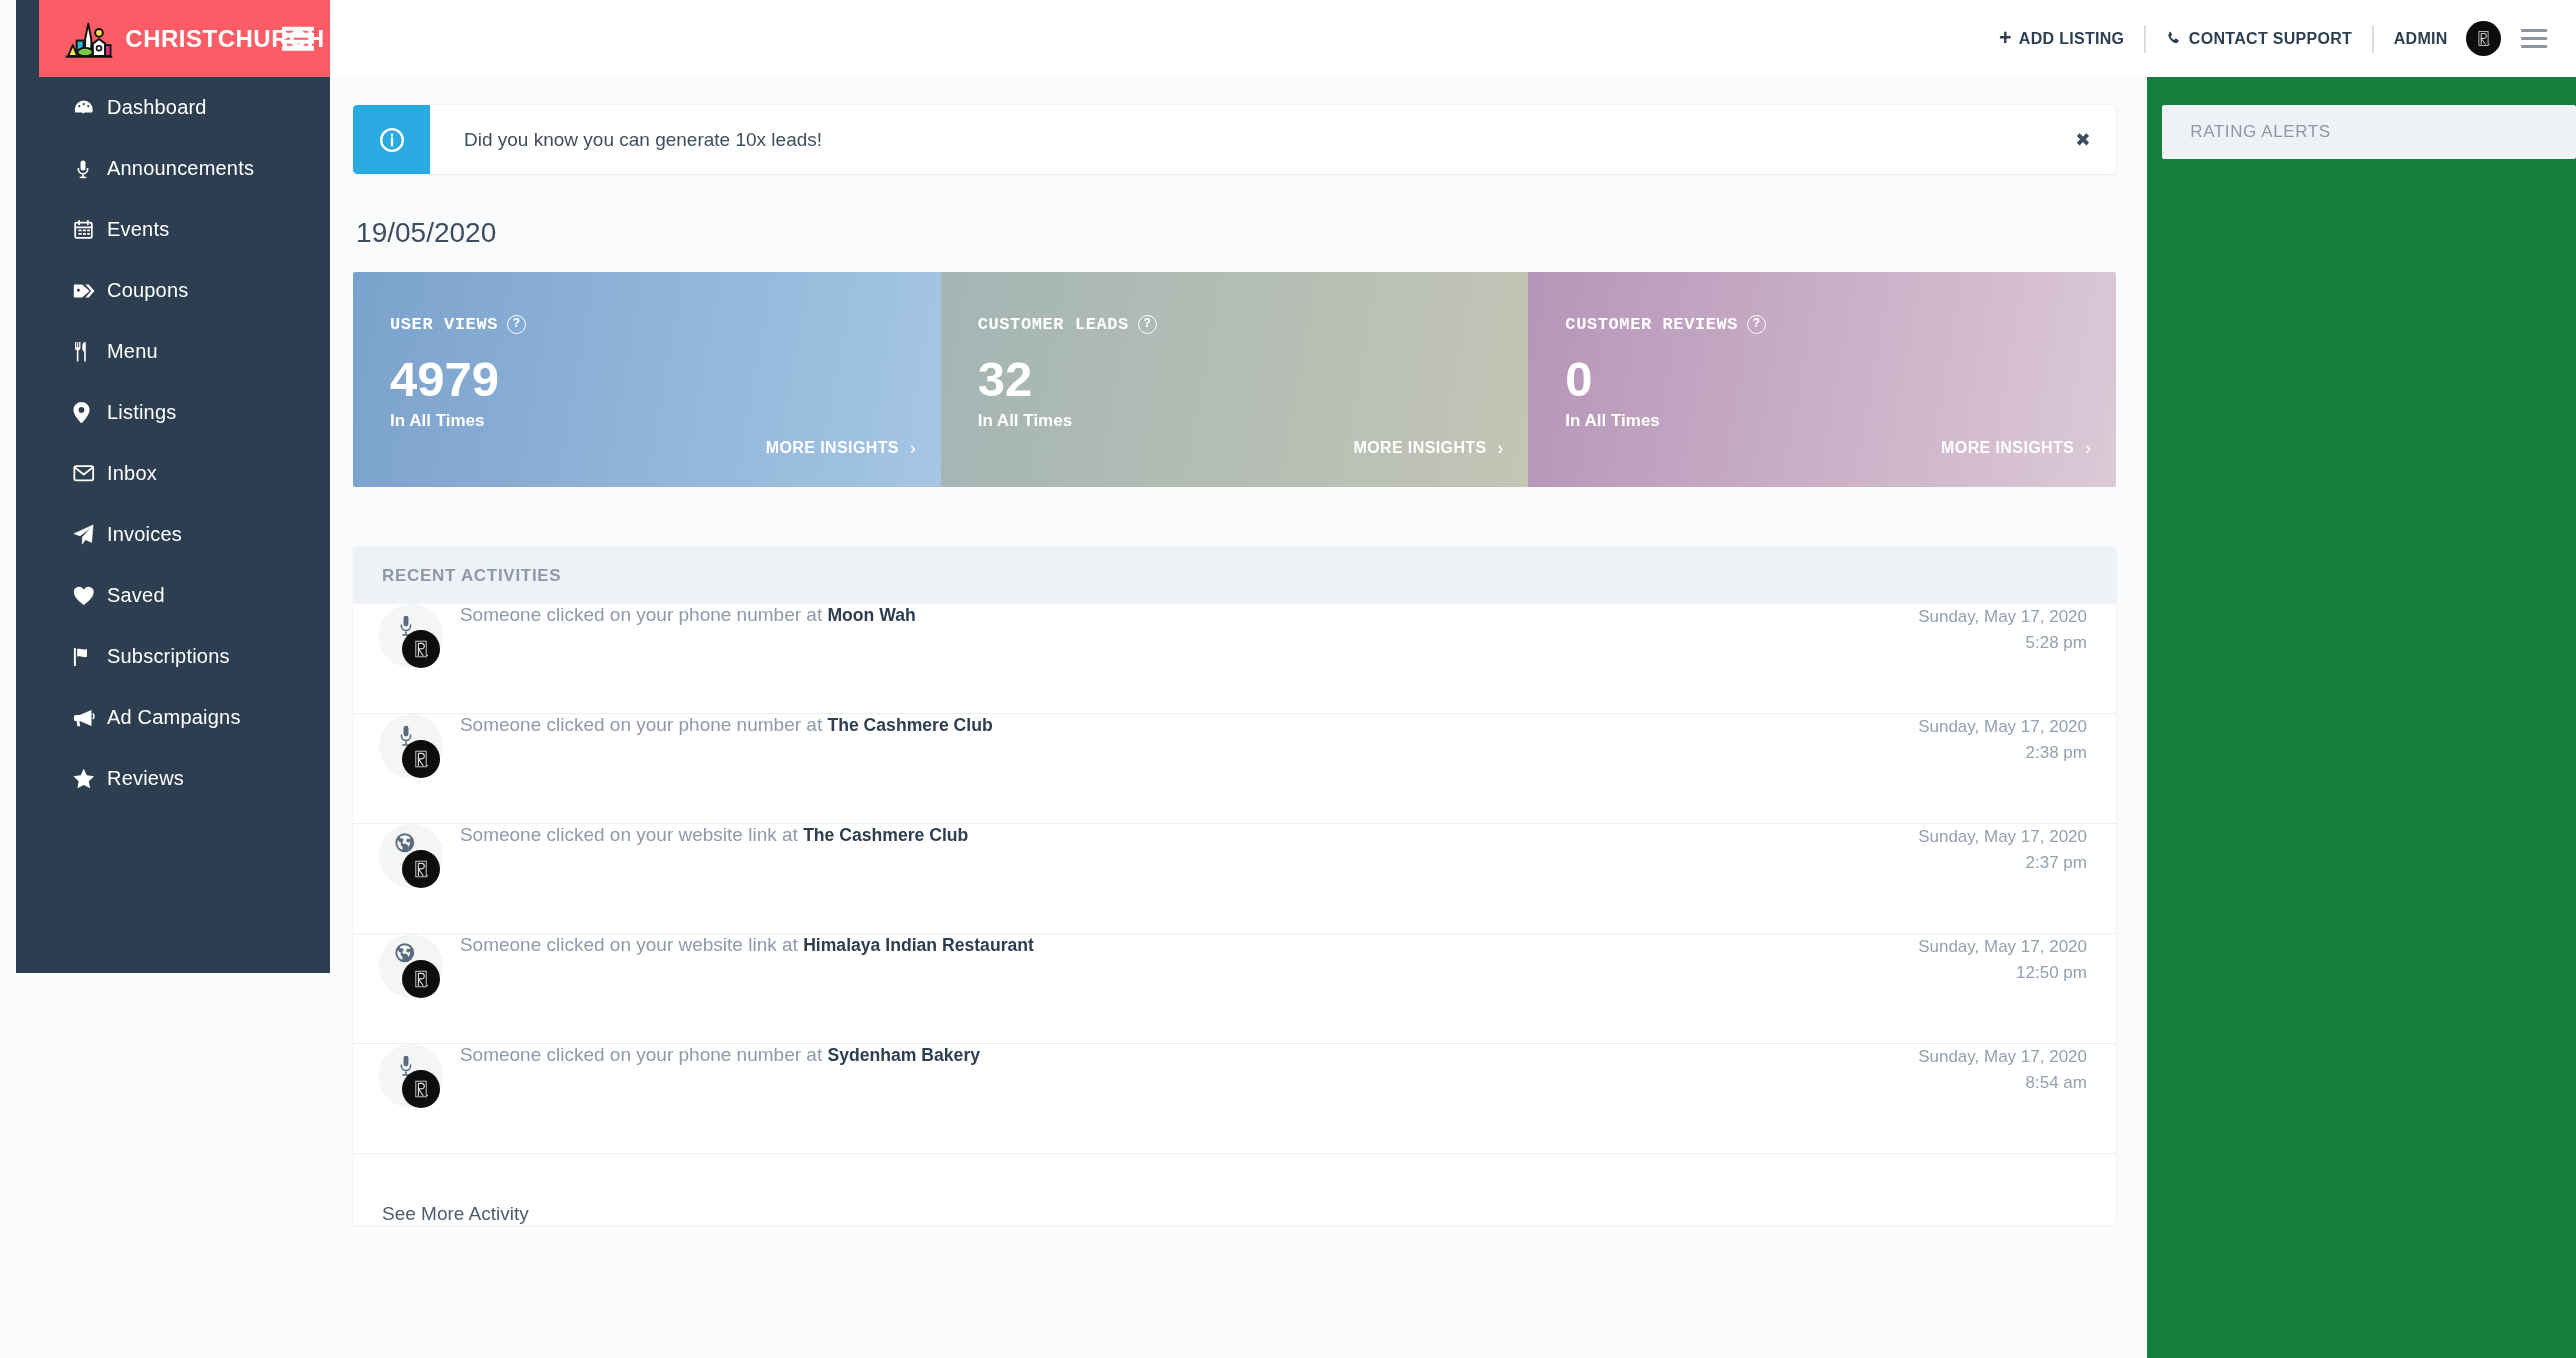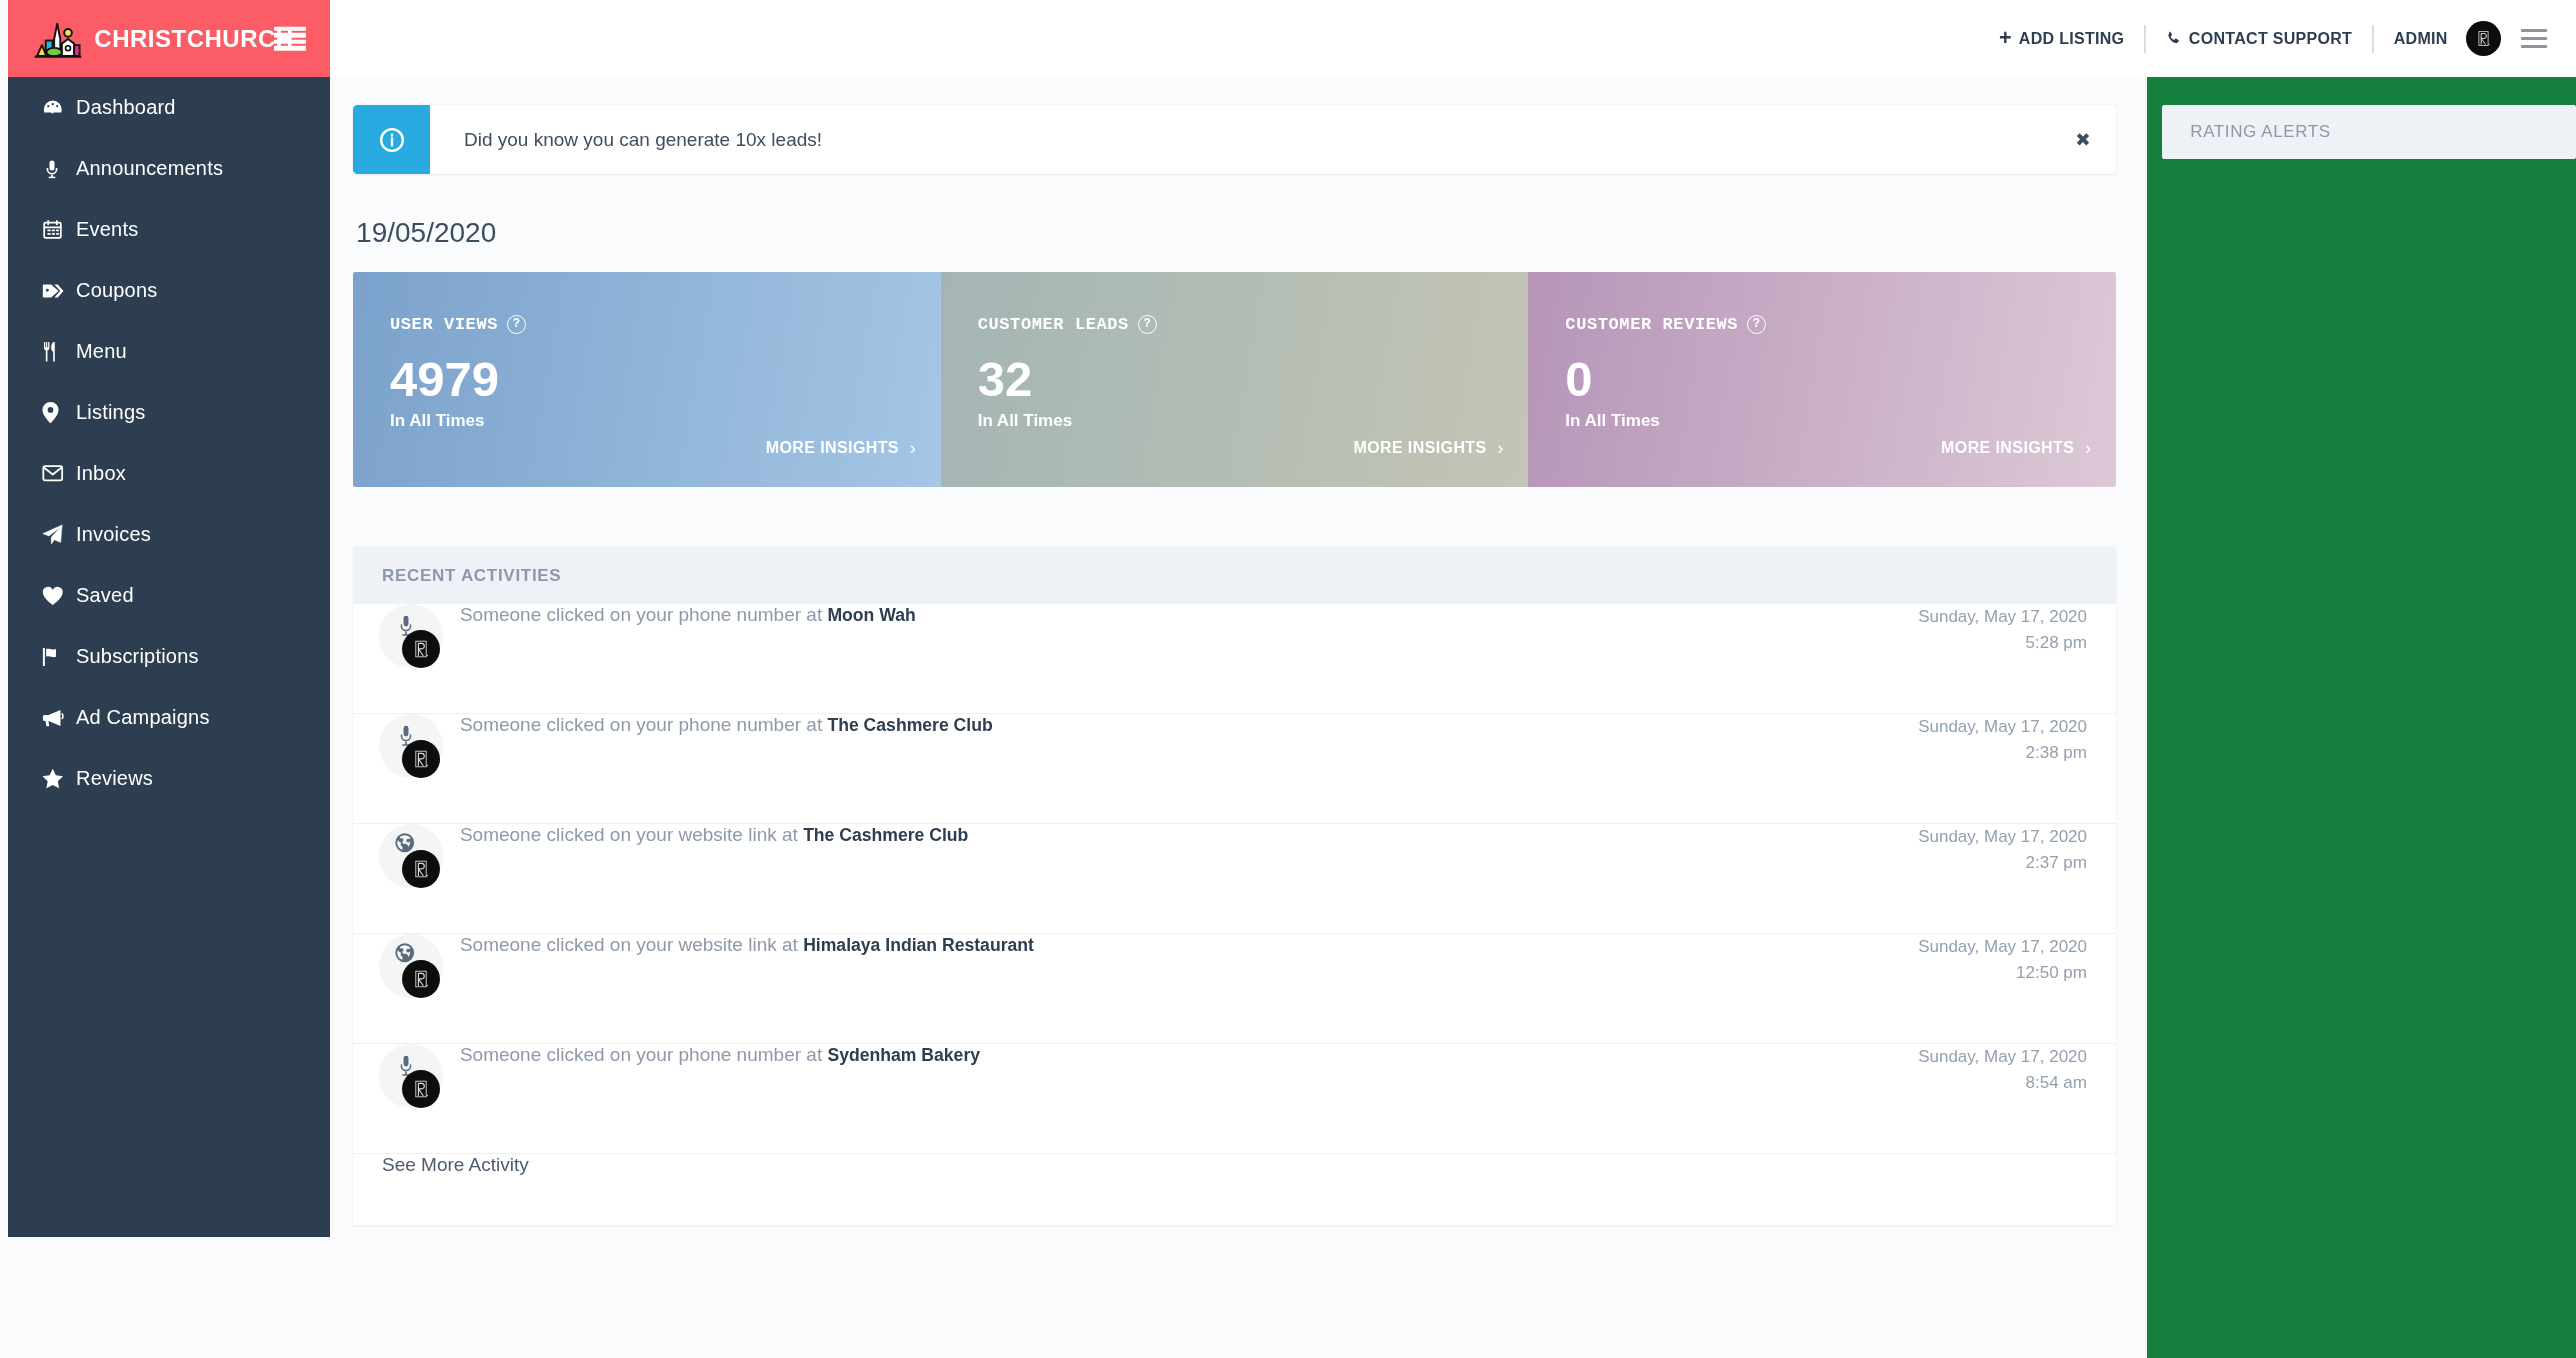--- a/index.html
+++ b/index.html
@@ -5,23 +5,24 @@
   * { box-sizing: border-box; margin: 0; padding: 0; }
   html, body {
     width: 2576px; height: 1359px;
     background: #fafbfc;
     font-family: "Liberation Sans", sans-serif;
     overflow: hidden;
   }
 
   
   #sidebar {
-    position: absolute; left: 8px; top: 0;
-    width: 330px; height: 1237px;
+    position: absolute; left: 16px; top: 0;
+    width: 330px; height: 973px;
     background: #2d3e50;
+    padding-left: 23px;
   }
   #brand {
     height: 77px; background: #fc5c65;
     display: flex; align-items: center;
     padding: 0 26px;
     position: relative;
   }
   #brand-logo { width: 48px; height: 40px; flex: 0 0 auto; margin-right: 12.3px; }
   #brand-text {
     color: #ffffff; font-size: 24px; font-weight: bold;
@@ -199,21 +200,21 @@
     flex: 1; font-size: 19px; color: #8e99aa;
     padding-left: 4.6px;
   }
   .act-text b { color: #2d3e50; font-weight: bold; font-size: 17.6px; }
   .act-time {
     text-align: right; font-size: 17px;
     color: #93a0b0; line-height: 1.55;
     flex: 0 0 auto;
   }
   #act-footer {
-    height: 71px; display: flex; align-items: flex-start;
+    height: 71px; display: flex; align-items: flex-end;
     padding-left: 29px;
   }
   #act-more {
     font-size: 19px; color: #4e5d6e; cursor: pointer;
   }
 
   
   #rightpanel {
     position: absolute; left: 2147px; top: 77px;
     width: 429px; height: 1282px;

